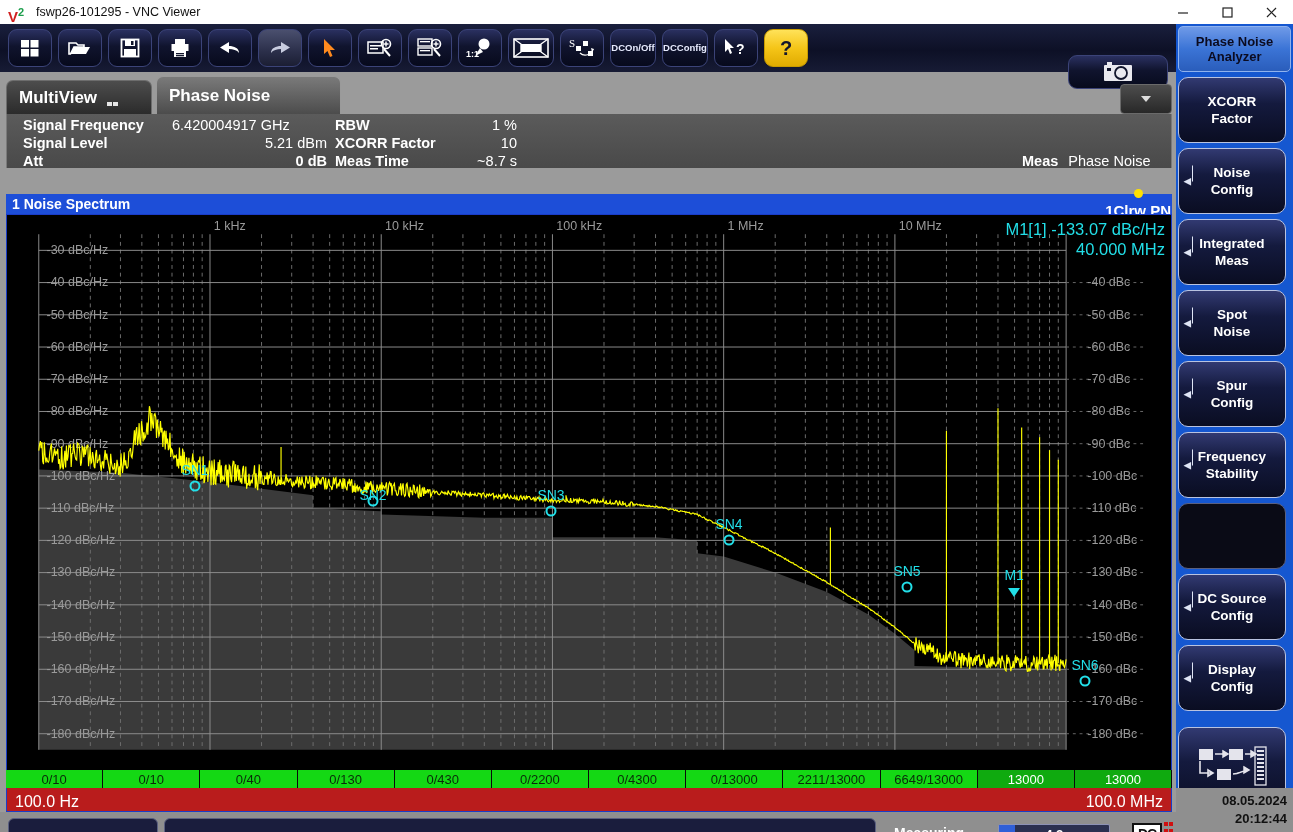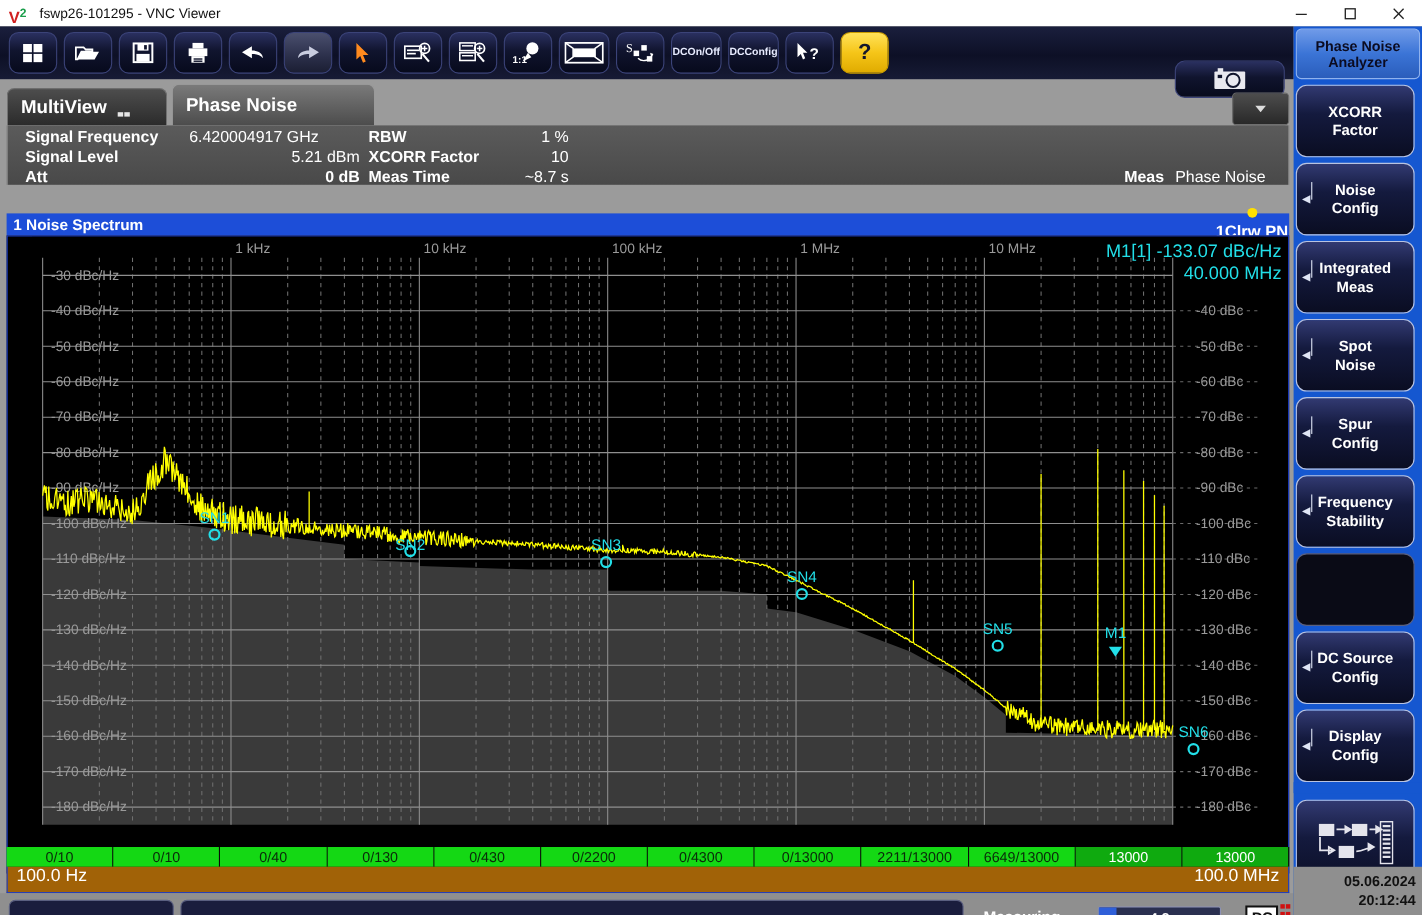--- a/index.html
+++ b/index.html
@@ -128,22 +128,22 @@
            transform:translate(-50%,0); }
 
   
   .greenbar { position:absolute; left:6px; top:746px; width:1166px; height:18px;
               display:flex; }
   .gseg { flex:1; background:#14d814; border-right:1px solid #0a0a0a;
           color:#0a2a0a; font-size:13px; display:flex; align-items:center;
           justify-content:center; }
   .gseg.dark { background:#0faa0f; color:#ffffff; }
   .xbar { position:absolute; left:6px; top:764px; width:1166px; height:24px;
-          background:#a16207; border:1px solid #1a3cc8; border-top:none;
-          color:#fff; font-size:16px; display:flex; align-items:flex-start;
+          background:#b91c1c; border:1px solid #1a3cc8; border-top:none;
+          color:#fff; font-size:16px; display:flex; align-items:flex-end;
           padding:0 8px; }
   .xbar .mid { position:absolute; left:0; right:0; text-align:center; }
   .xbar .r { margin-left:auto; }
 
   
   .statusstrip { position:absolute; left:0; top:788px; width:1176px; height:44px;
                  background:#8f8f8f; }
   .sbox { position:absolute; top:6px; height:32px; border-radius:6px;
           background:#1a1d3d; border:1px solid #5a5f80; }
   .sbox.b1 { left:8px; width:150px; }
@@ -687,19 +687,19 @@
               <rect x="60" y="28" width="7" height="2"></rect>
               <rect x="60" y="32" width="7" height="2"></rect>
             </g>
           <path d="M3 15v12h12M11 24l5 3-5 3z" fill="none" stroke="#e4e4ec" stroke-width="1.6"></path>
           <rect x="20" y="23" width="14" height="11" fill="#e4e4ec"></rect>
           <path d="M36 28c6 0 9-3 14-4M47 21l5 3-5 3z" fill="#e4e4ec" stroke="#e4e4ec" stroke-width="1.5"></path>
         </svg>
         <span>Overview</span>
       </div>
       <div class="clockbox">
-        <span>05.06.2024</span>
+        <span>08.05.2024</span>
         <span>20:12:44</span>
       </div>
     </div>
 
   </div>
 </div>
 
 </body></html>

